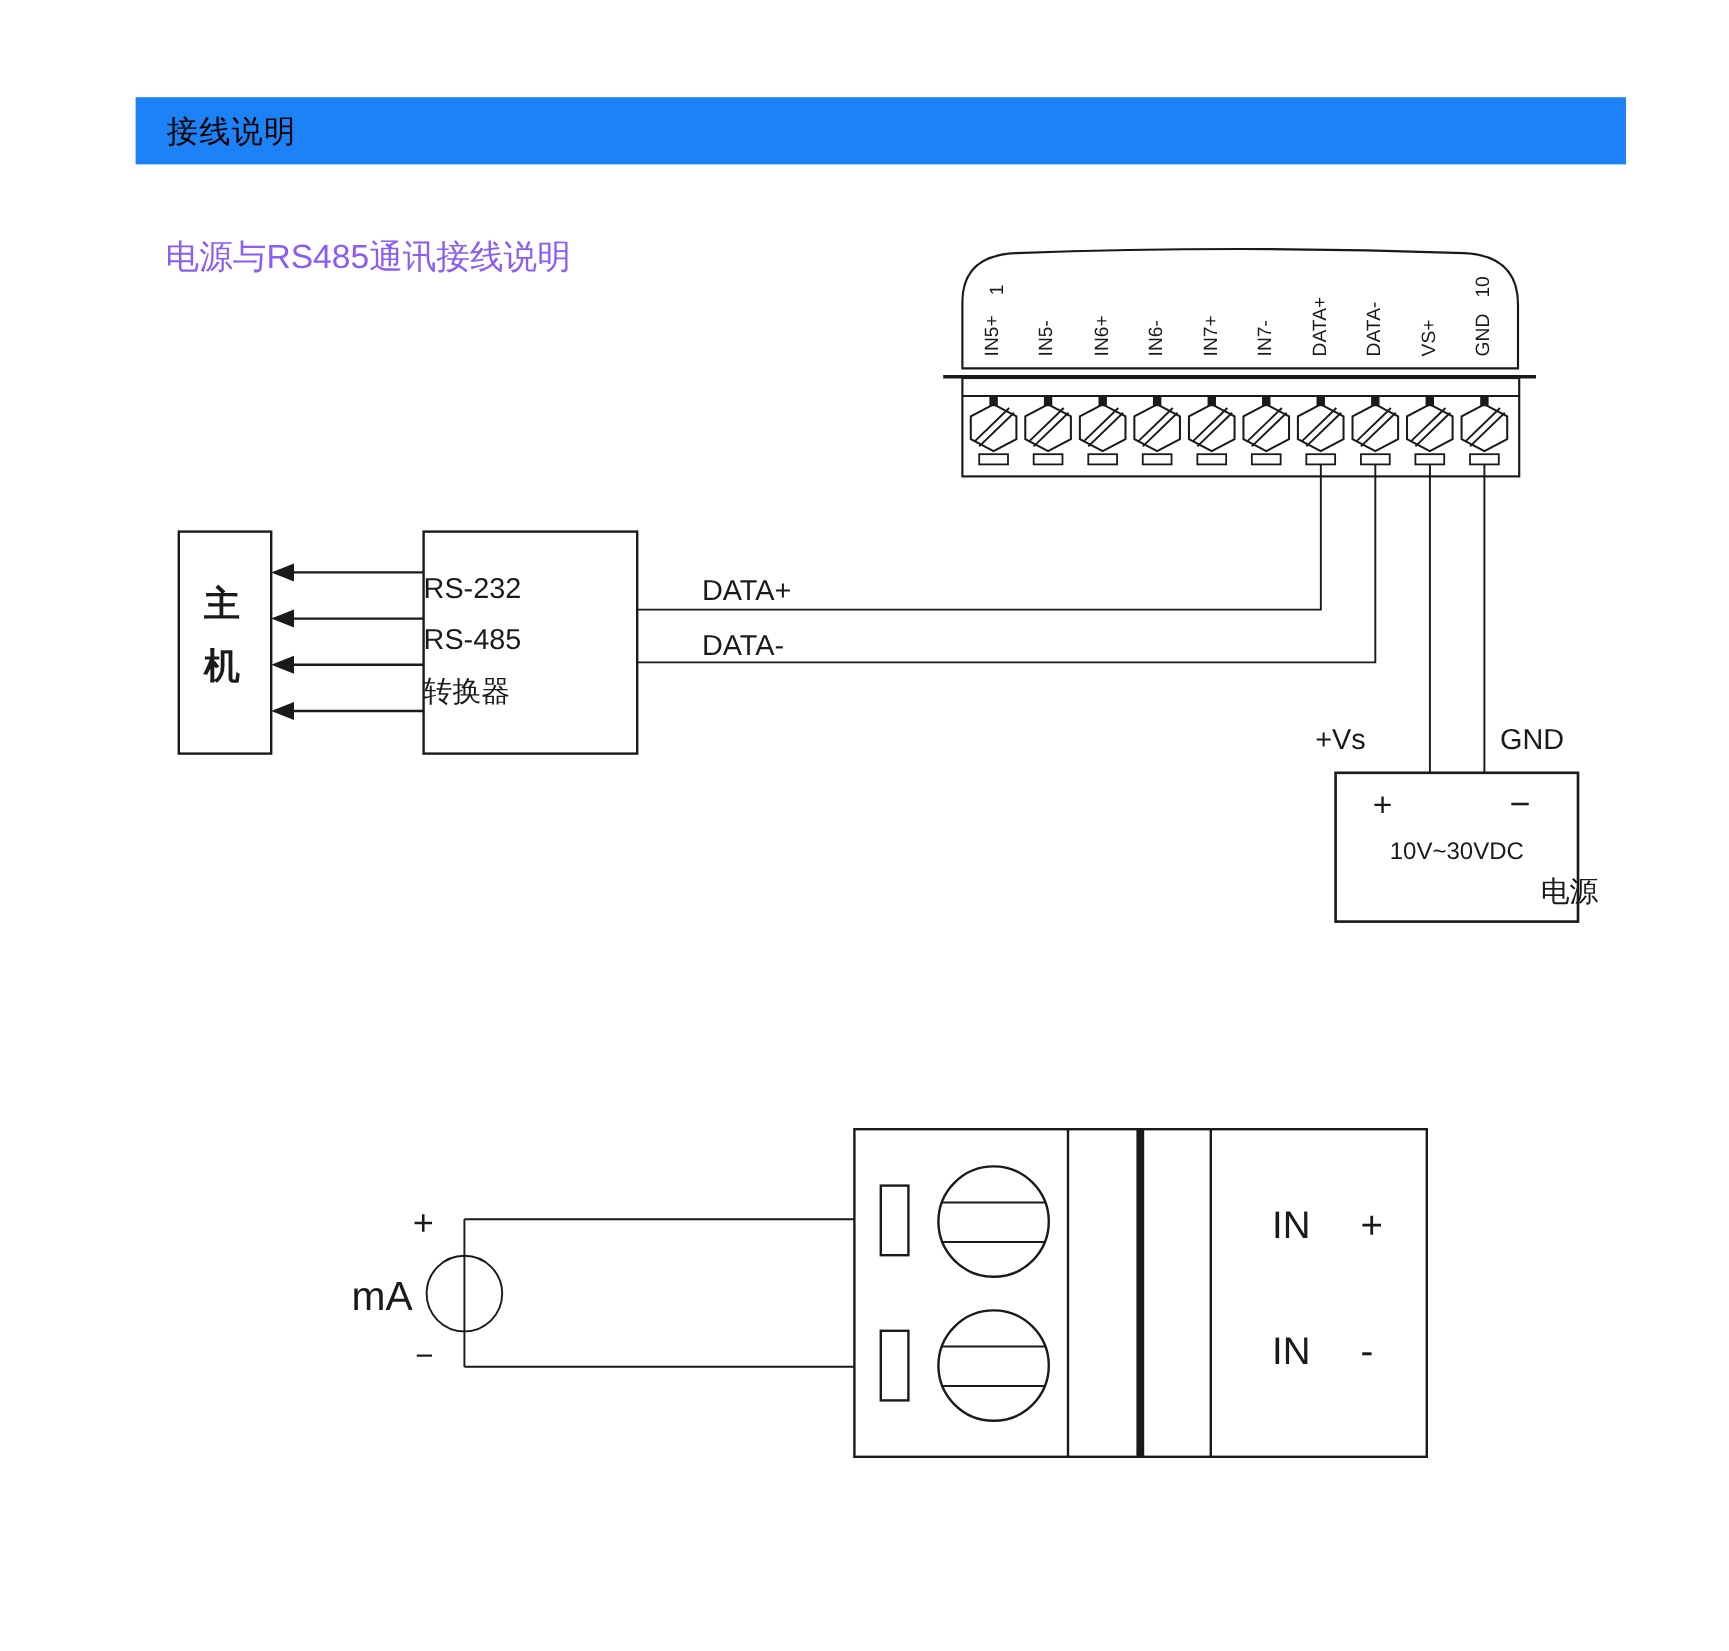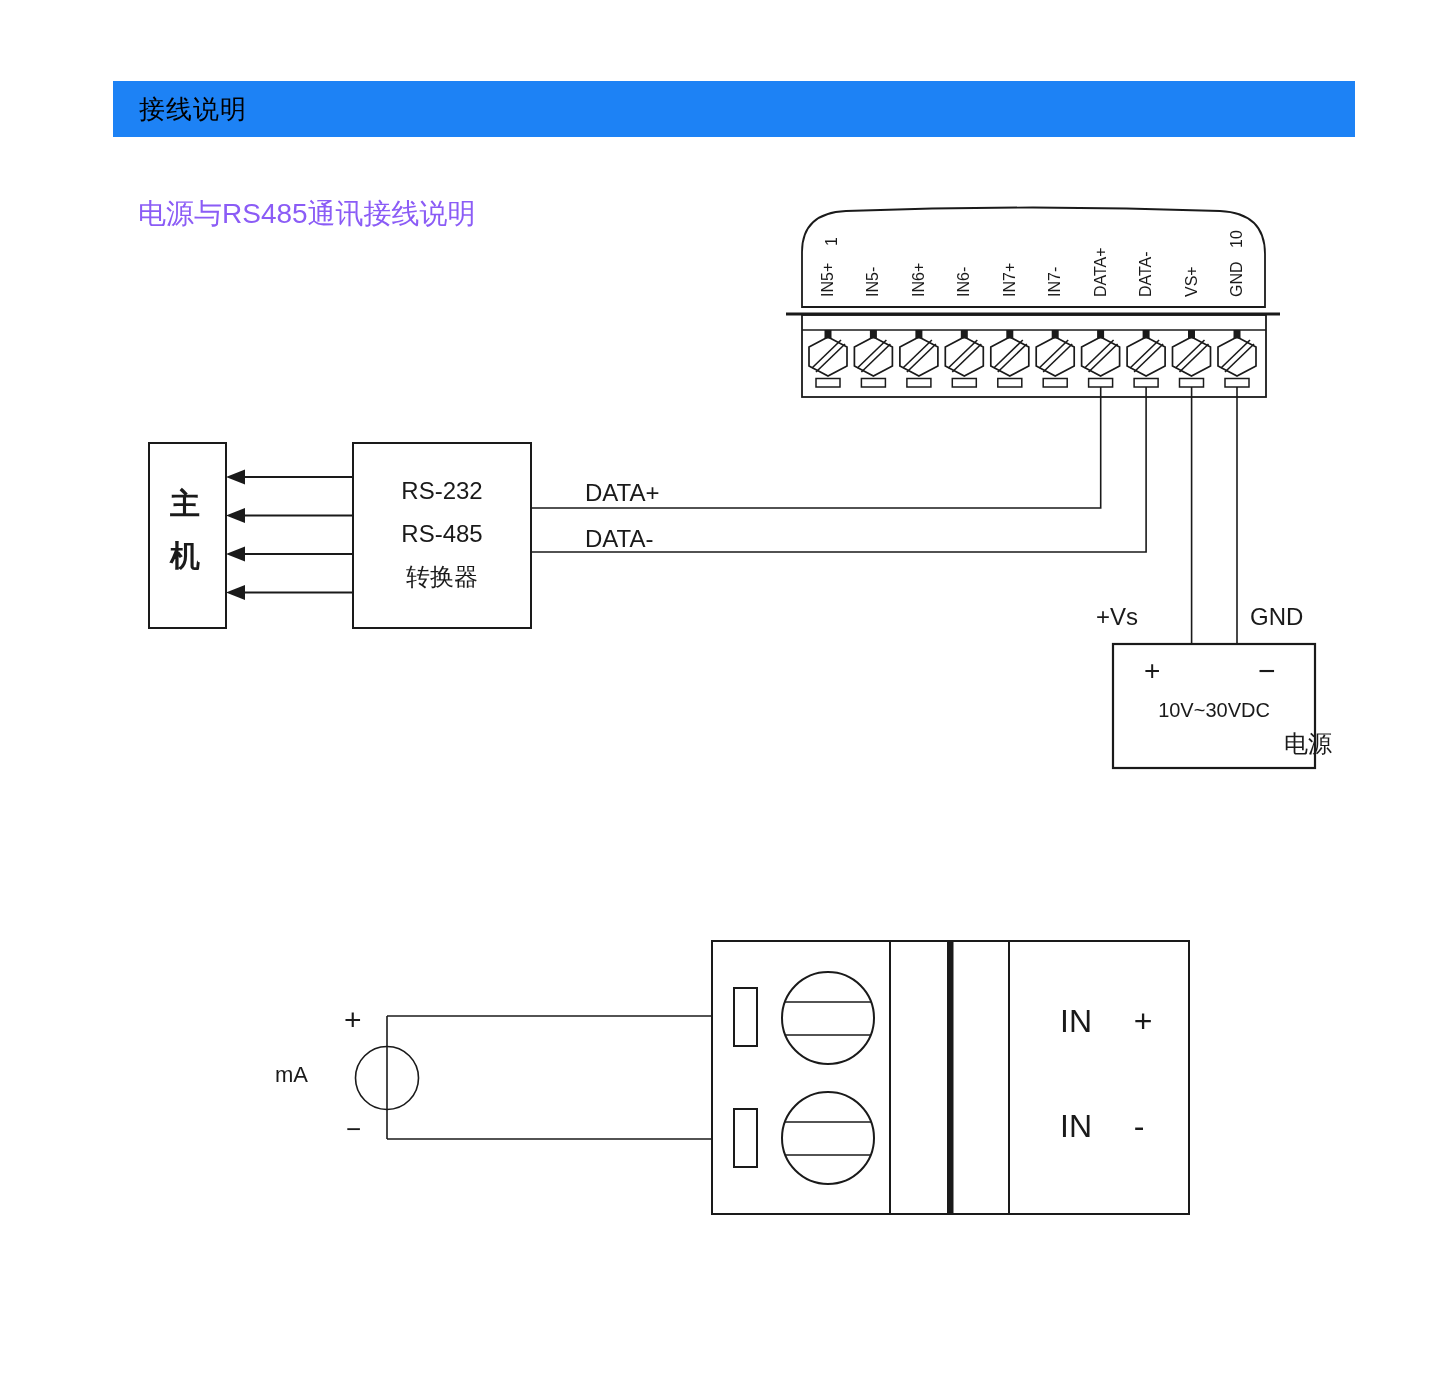--- a/index.html
+++ b/index.html
@@ -65,21 +65,20 @@
     font-size: 30px;
     line-height: 52px;
     text-align: left;
     word-break: break-all;
     font-weight: bold;
   }
   .converter-label {
     position: absolute;
     left: 353px; top: 469px;
     width: 178px;
-    text-align: center;
     font-size: 24px;
     line-height: 43px;
   }
   .in-label {
     position: absolute;
     left: 1060px;
     font-size: 32px;
     word-spacing: 12px;
     white-space: pre;
   }
@@ -208,19 +207,19 @@
   <div class="lbl" style="left:585px; top:479px; font-size:24px;">DATA+</div>
   <div class="lbl" style="left:585px; top:525px; font-size:24px;">DATA-</div>
 
   <div class="lbl" style="left:1096px; top:603px; width:76px; text-align:left; font-size:24px;">+Vs</div>
   <div class="lbl" style="left:1250px; top:603px; font-size:24px;">GND</div>
   <div class="lbl" style="left:1144px; top:655px; font-size:28px;">+</div>
   <div class="lbl" style="left:1258px; top:654px; font-size:30px;">−</div>
   <div class="lbl" style="left:1113px; top:699px; width:202px; text-align:center; font-size:20px;">10V~30VDC</div>
   <div class="lbl" style="left:1113px; top:730px; width:219px; text-align:right; font-size:24px;">电源</div>
 
-  <div class="lbl" style="left:275px; top:1062px; font-size:22px;">mA</div>
+  <div class="lbl" style="left:293px; top:1062px; font-size:34px;">mA</div>
   <div class="lbl" style="left:344px; top:1003px; font-size:30px;">+</div>
   <div class="lbl" style="left:346px; top:1115px; font-size:26px;">−</div>
   <div class="in-label" style="top:1003px;">IN  +</div>
   <div class="in-label" style="top:1108px;">IN  -</div>
 
 </div>
 
 </body></html>

